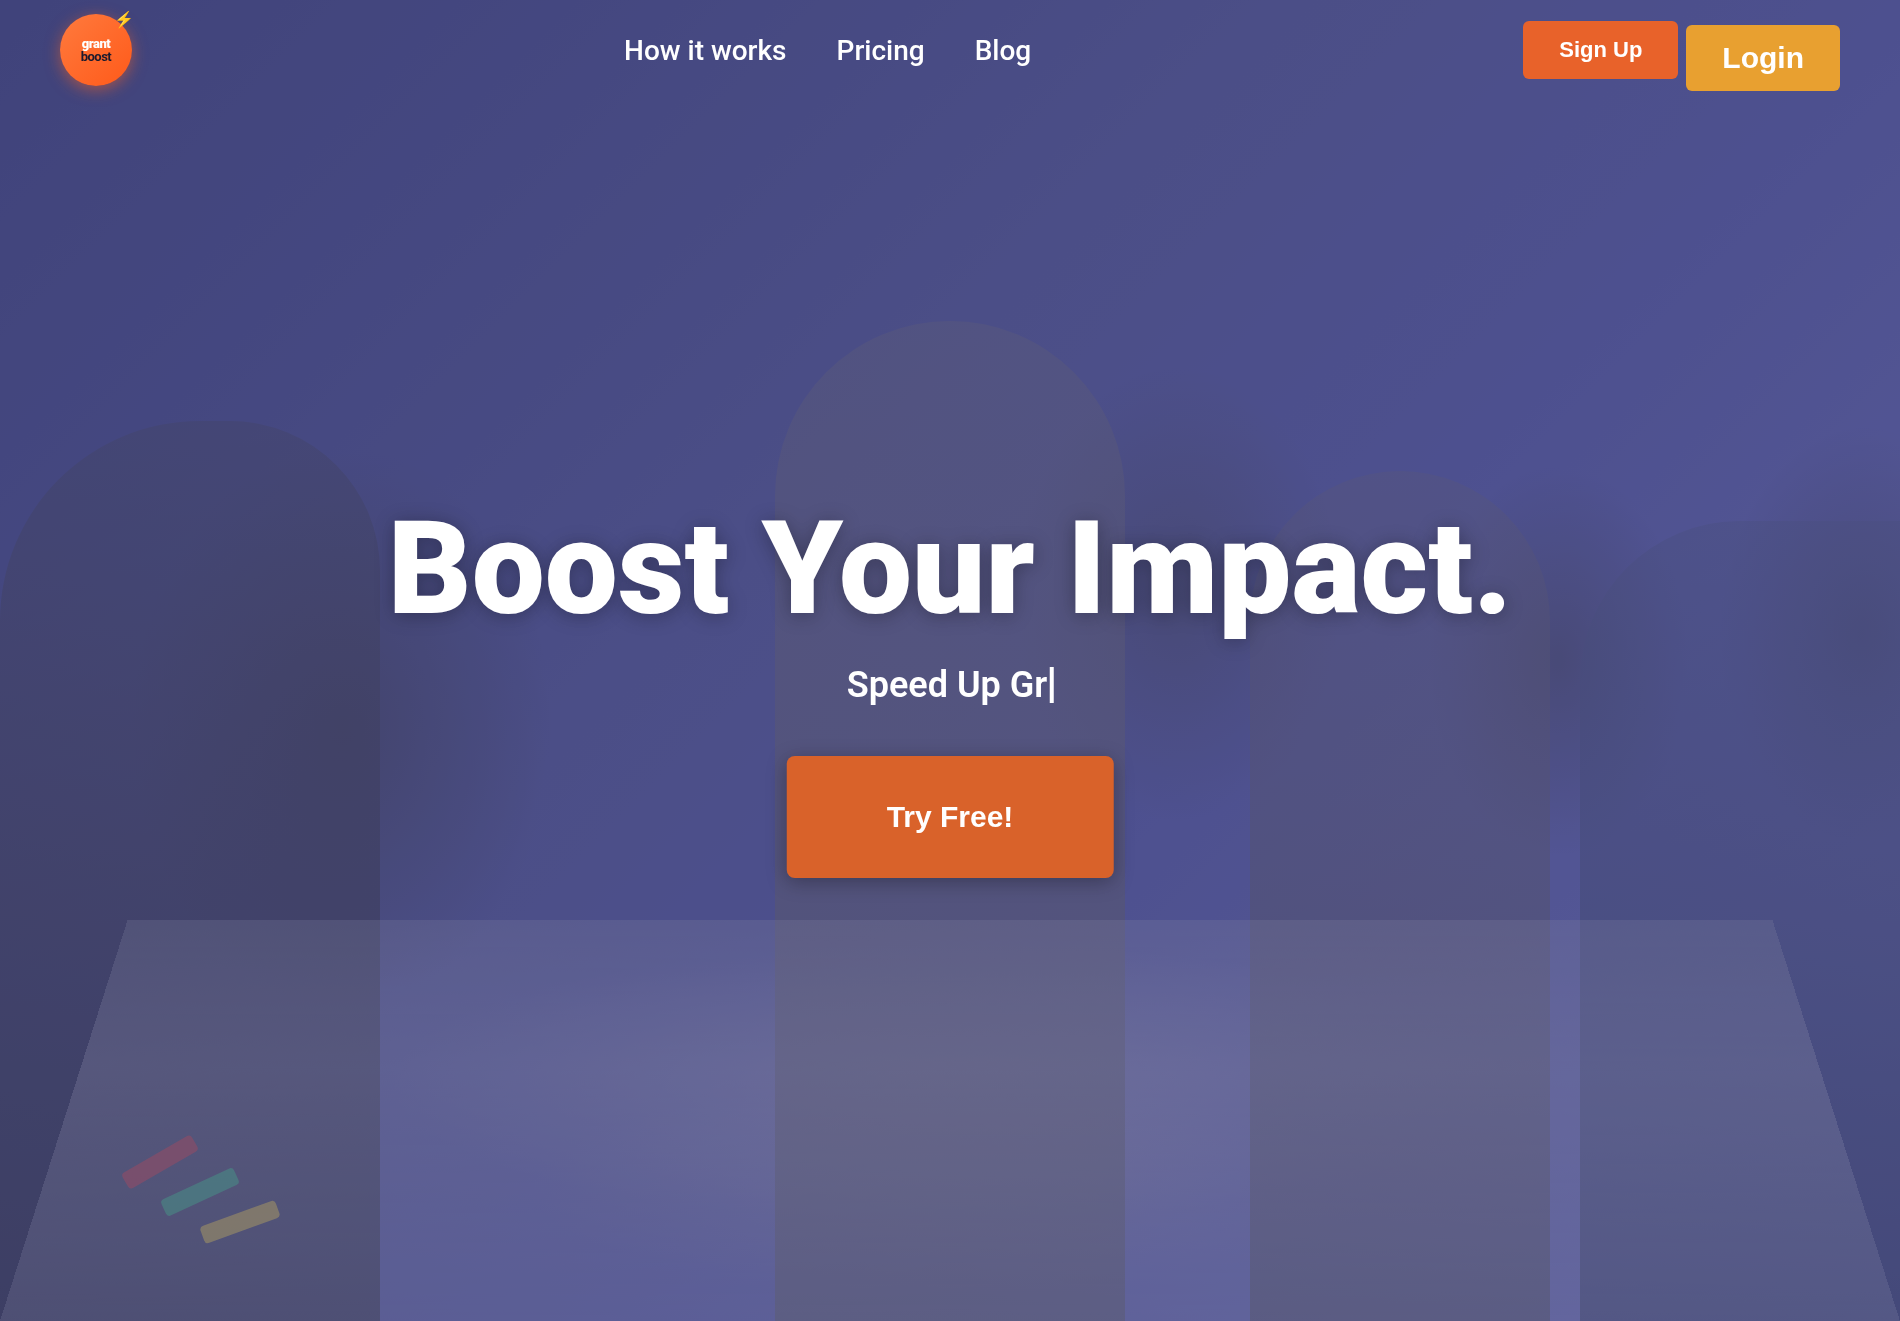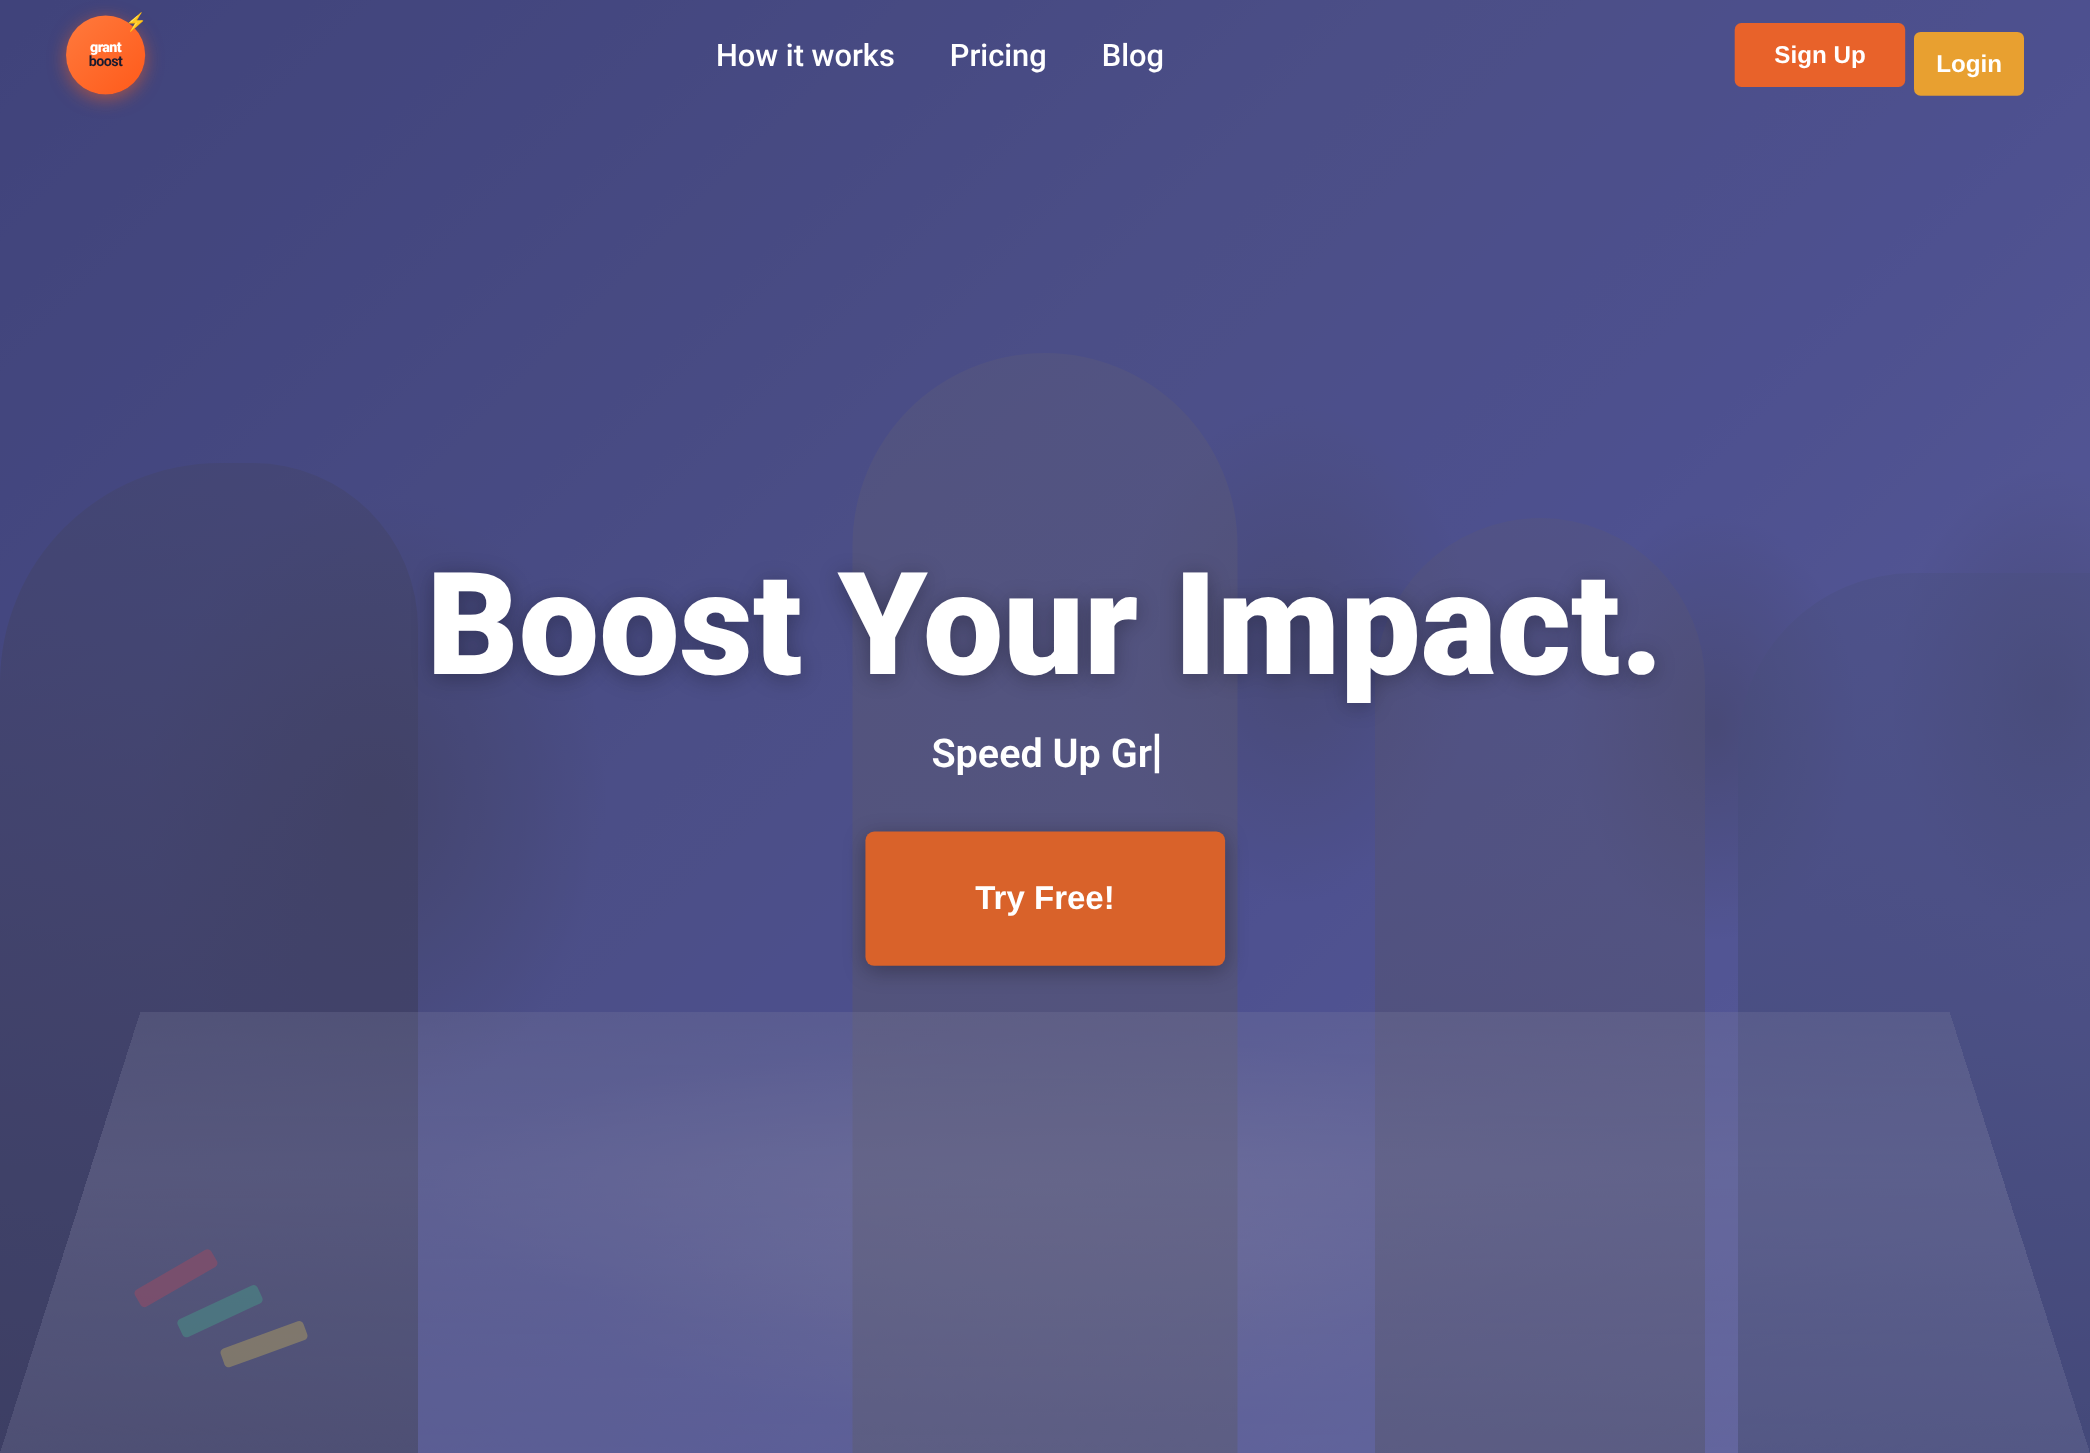--- a/index.html
+++ b/index.html
@@ -168,22 +168,22 @@
       font-size: 22px;
       font-weight: 700;
       border-radius: 6px;
       cursor: pointer;
     }
 
     .btn-login {
       background: #e8a030;
       color: white;
       border: none;
-      padding: 16px 20px;
-      font-size: 22px;
+      padding: 16px 36px;
+      font-size: 30px;
       font-weight: 700;
       border-radius: 6px;
       cursor: pointer;
       margin-top: 16px;
     }
 
     
     .hero-content {
       position: absolute;
       top: 50%;

